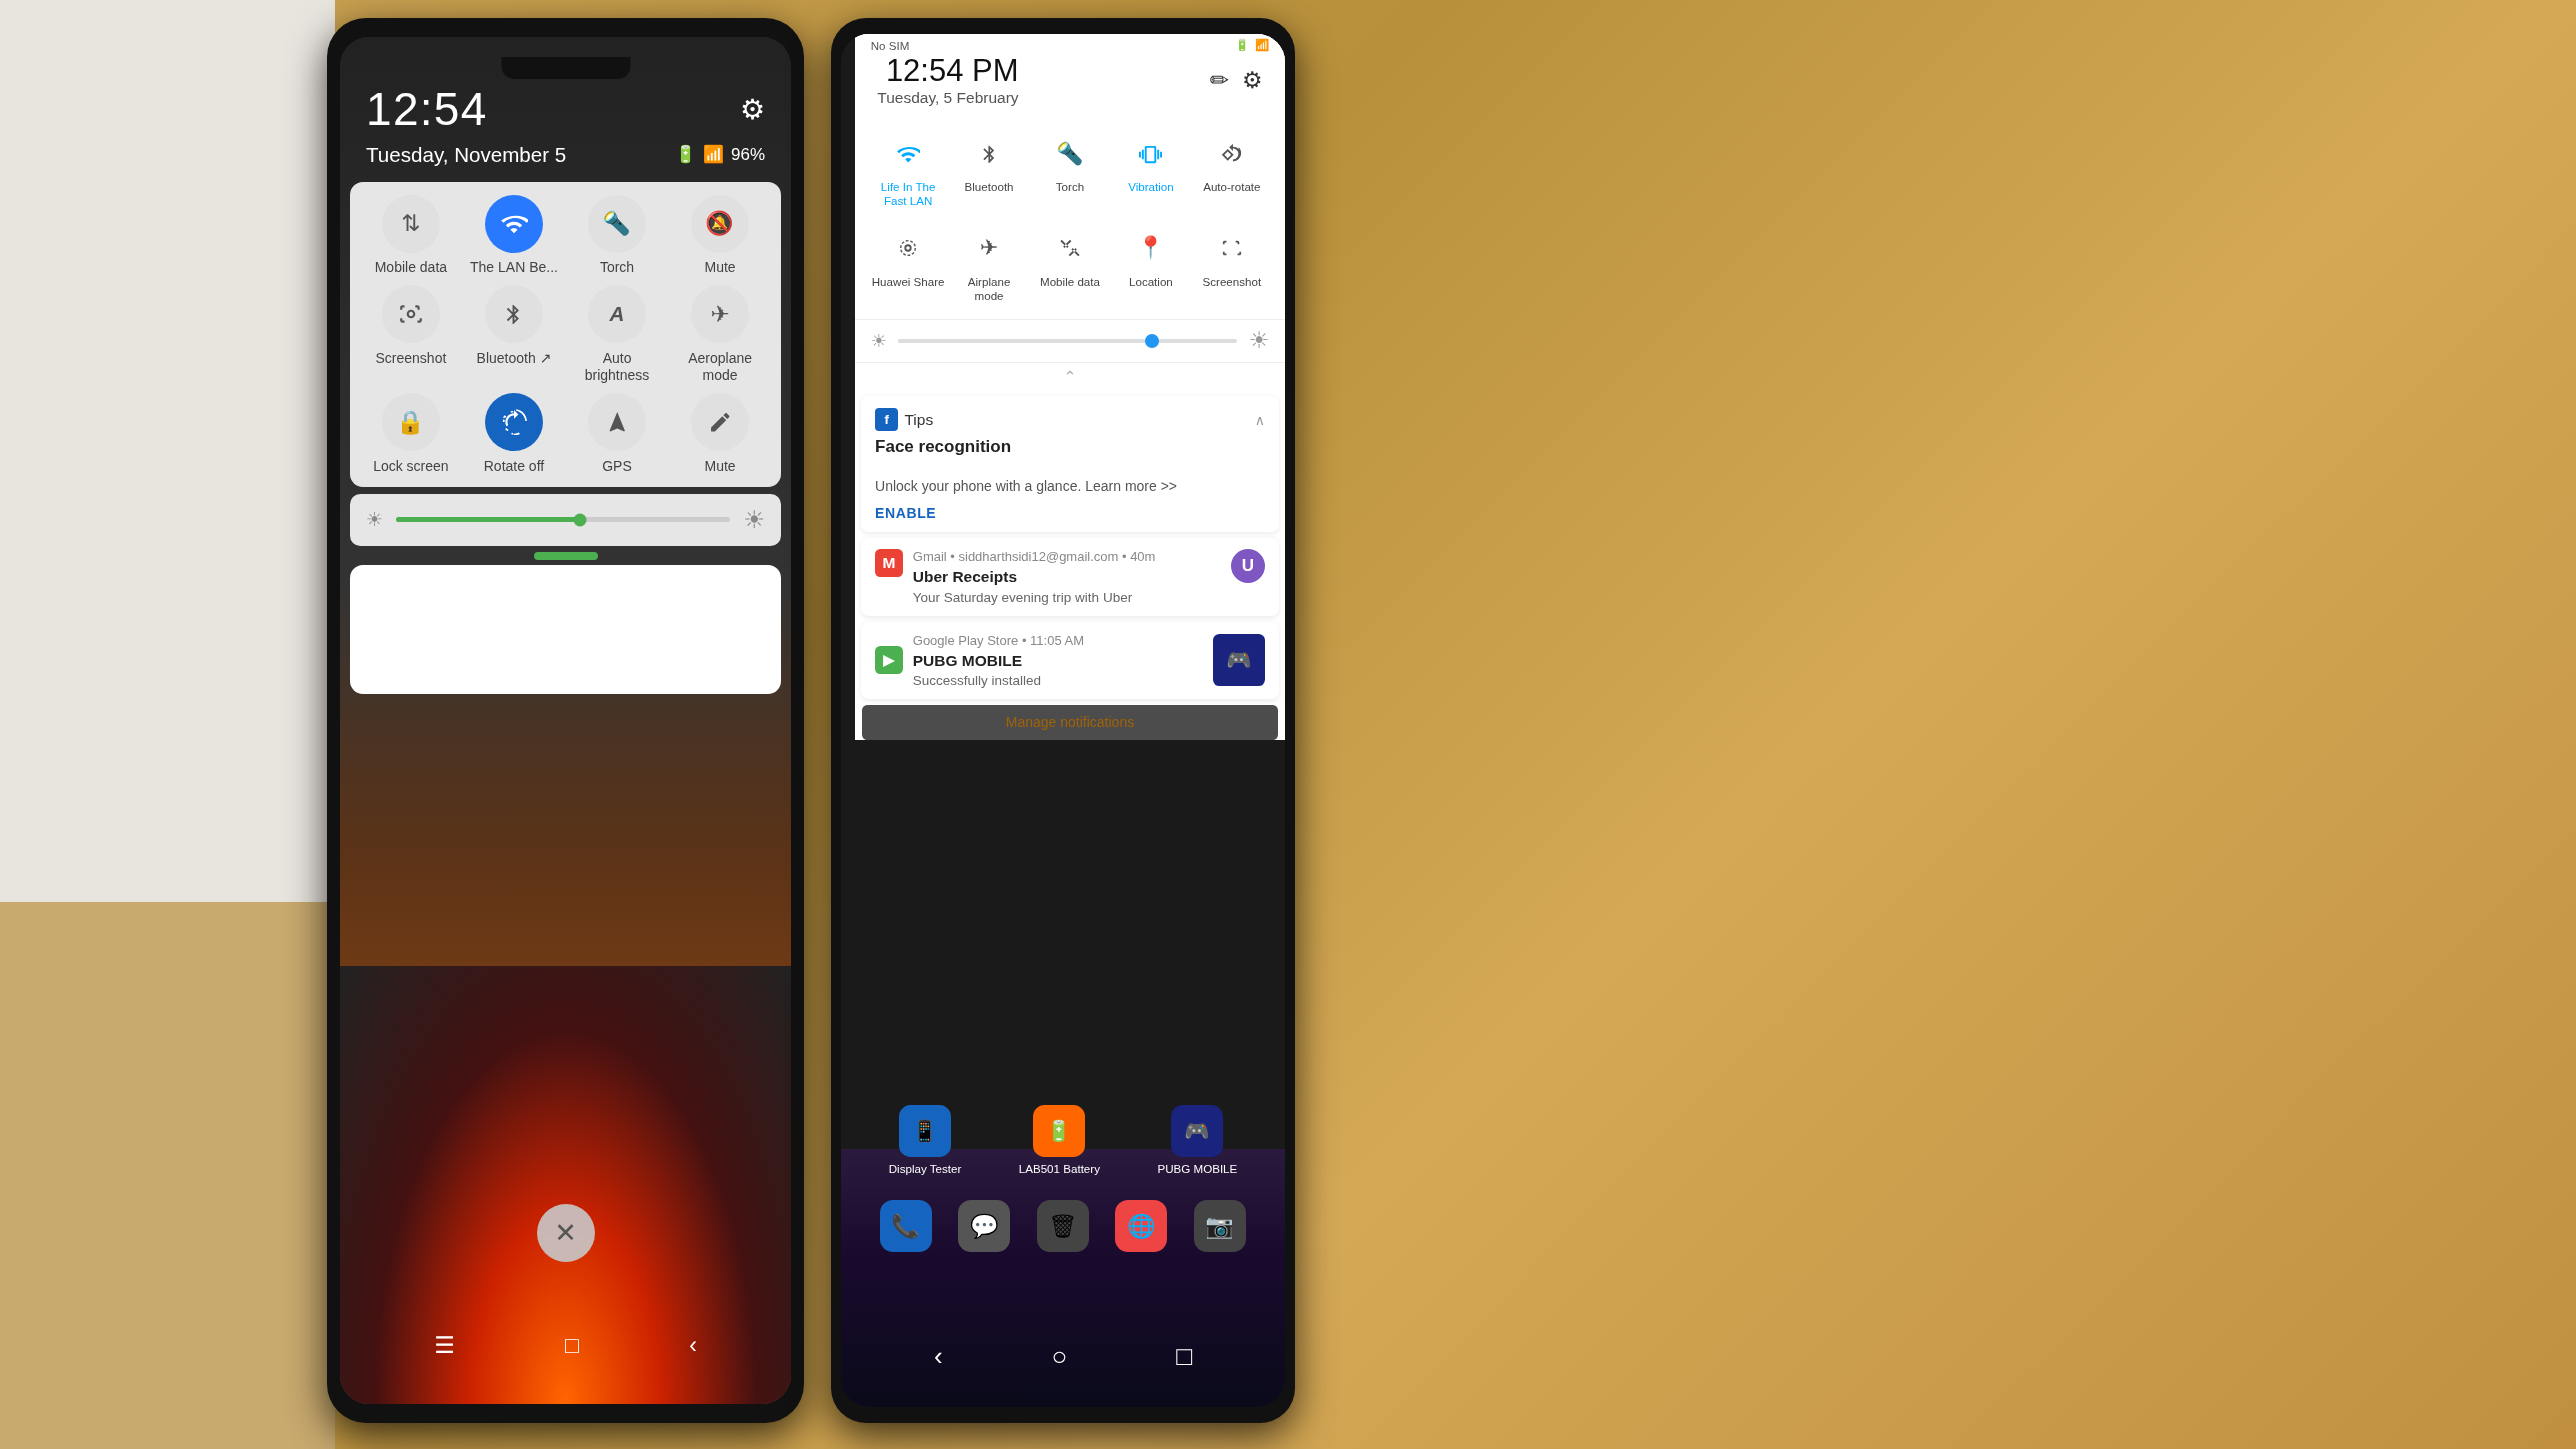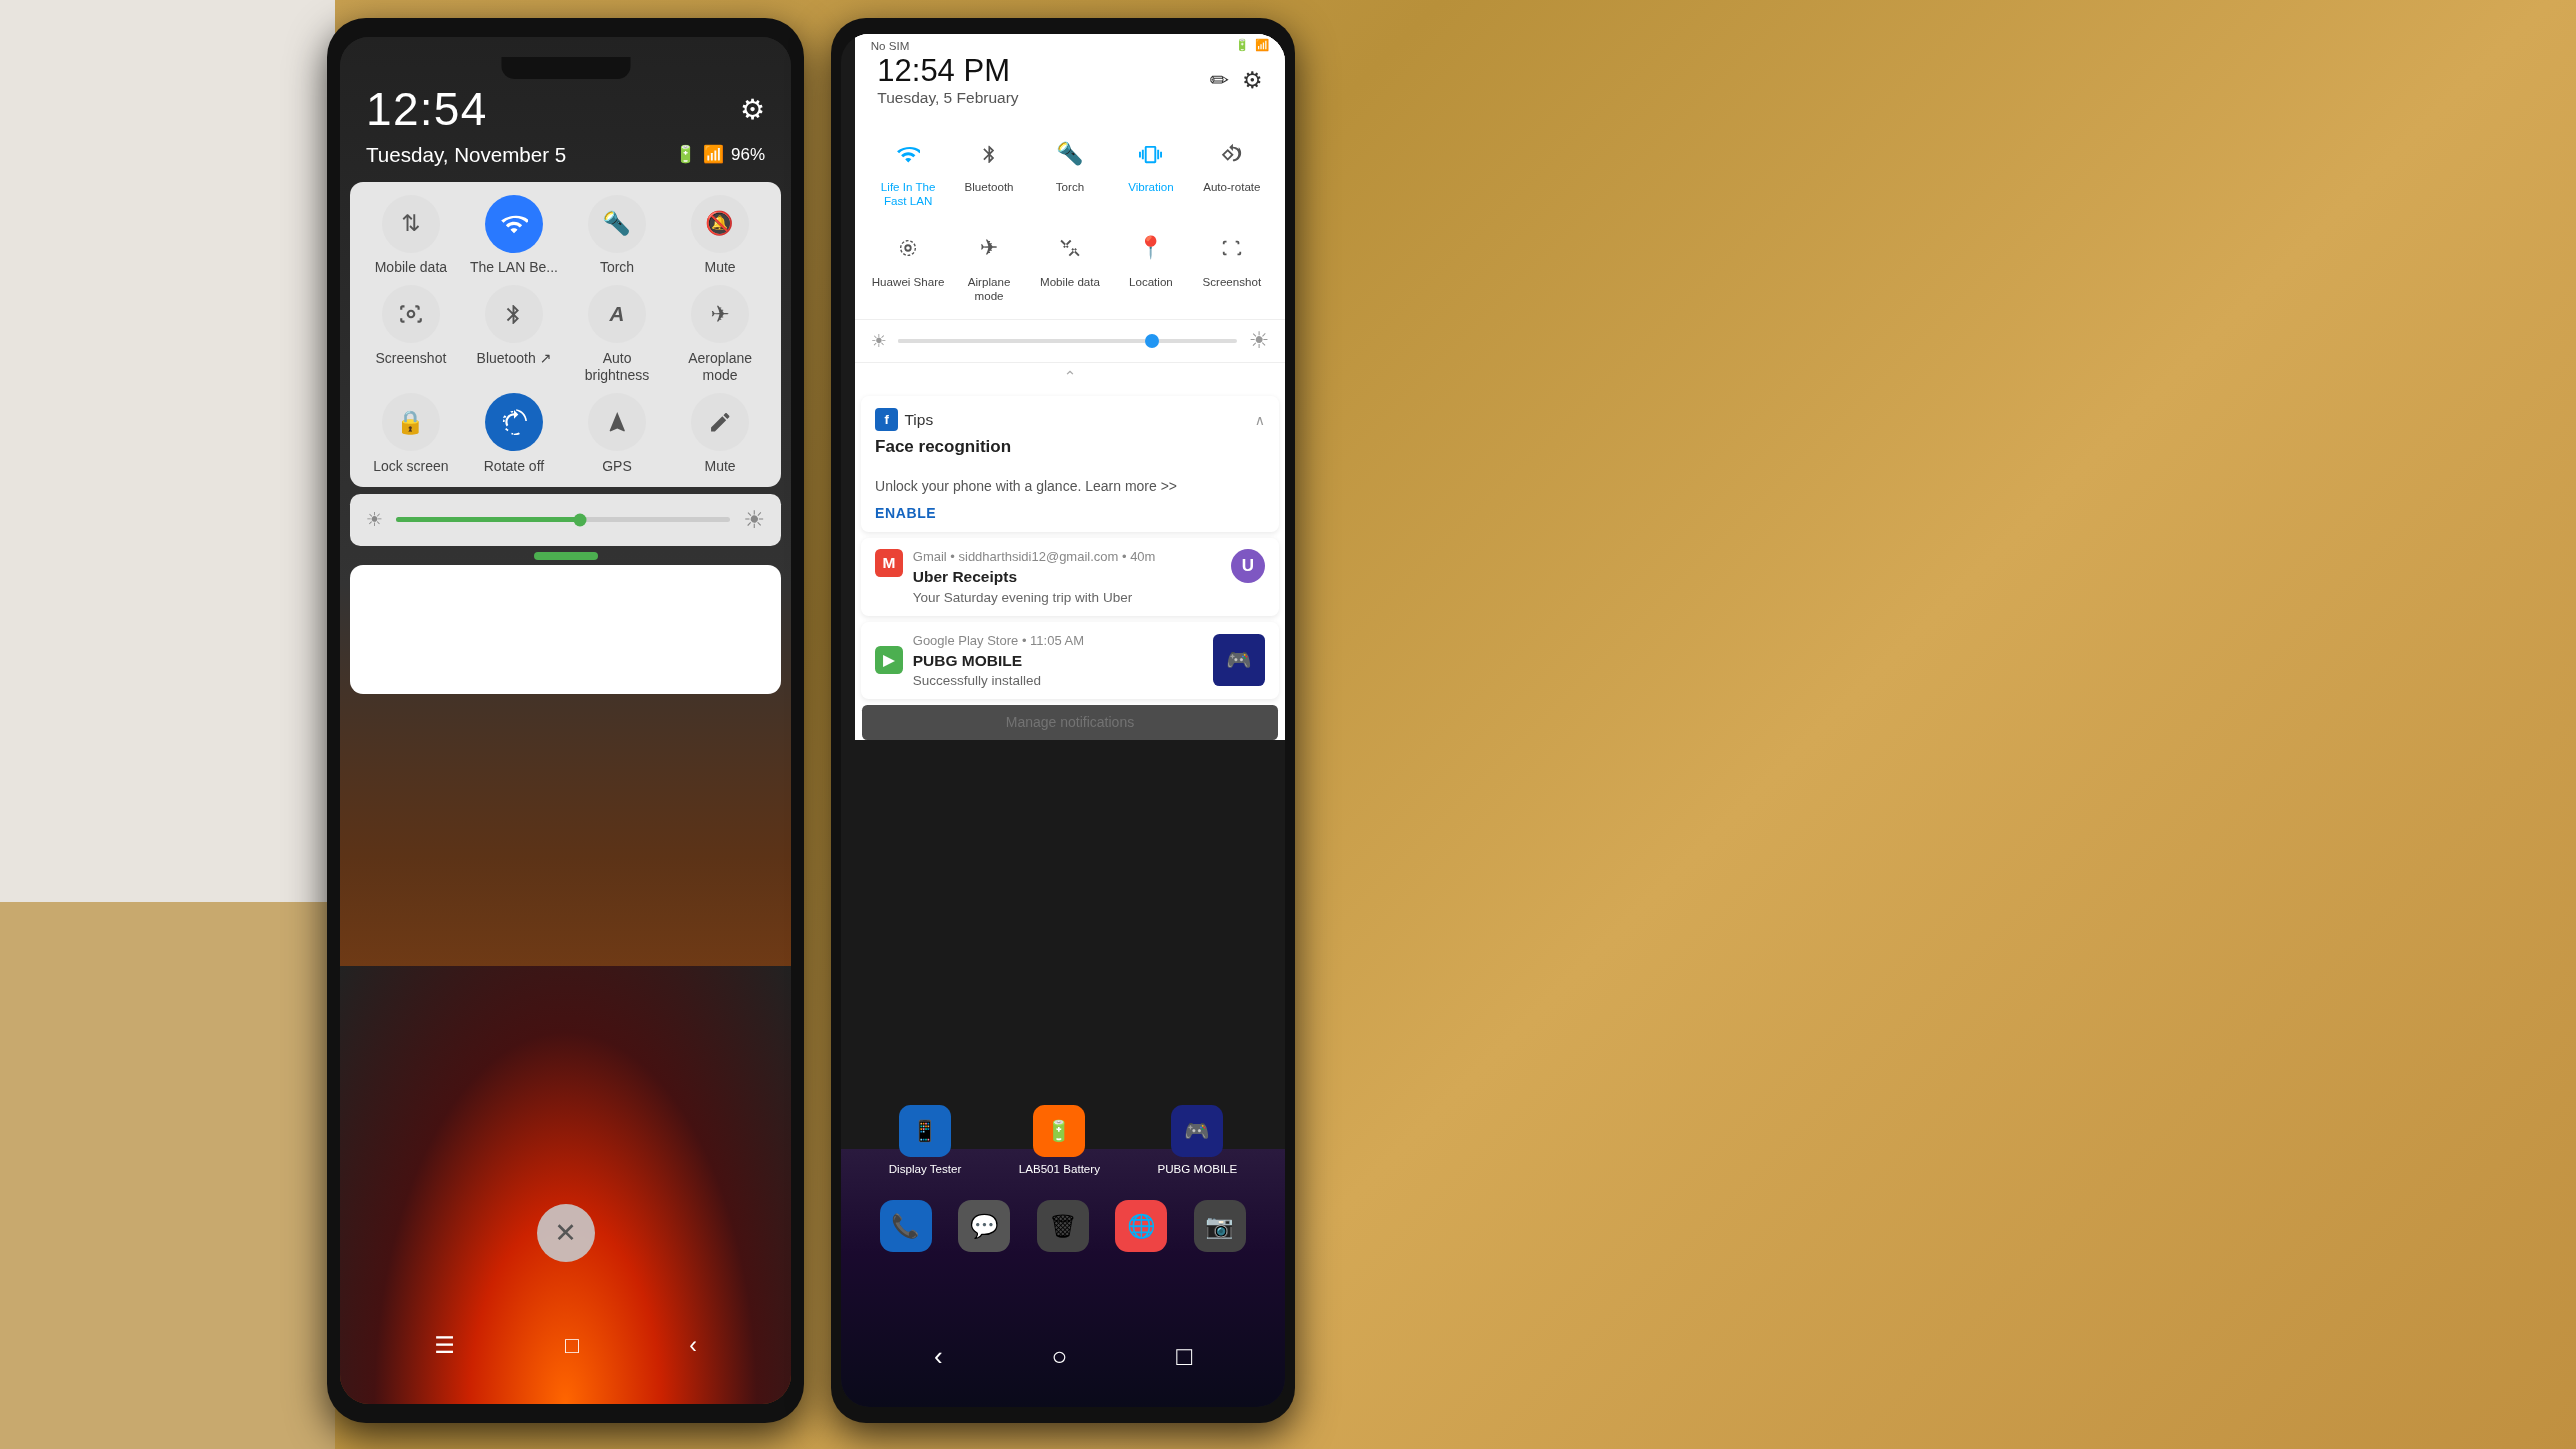--- a/index.html
+++ b/index.html
@@ -244,20 +244,21 @@
       margin: 0;
       padding: 0;
     }
 
     .notif-header {
       display: flex;
       justify-content: space-between;
       align-items: center;
       padding: 19.3px 22.6px 9.7px;
       background: white;
+      text-align: right;
     }
     .notif-time-block {}
     .notif-time {
       font-size: 31px;
       font-weight: 400;
       color: #111;
     }
     .notif-date {
       font-size: 15.5px;
       color: #555;
@@ -511,21 +512,21 @@
       display: flex;
       align-items: center;
       justify-content: center;
       color: white;
       font-size: 20.6px;
     }
 
     
     .manage-notif {
       background: rgba(0,0,0,0.7);
-      color: #737373;
+      color: #a16207;
       padding: 9.7px 19.3px;
       font-size: 14px;
       text-align: center;
       margin: 0 7px;
       border-radius: 5.2px;
     }
 
     
     .phone-right-bottom {
       position: absolute;

